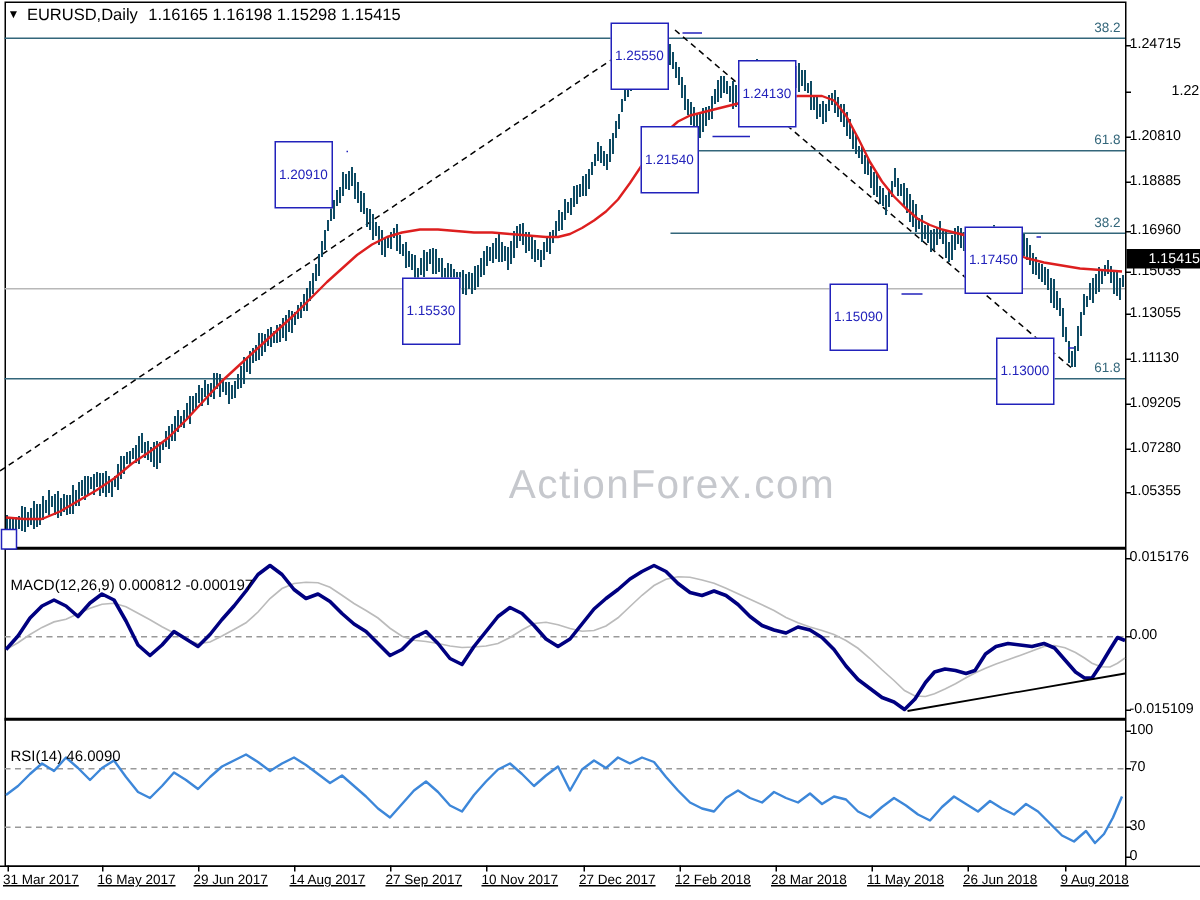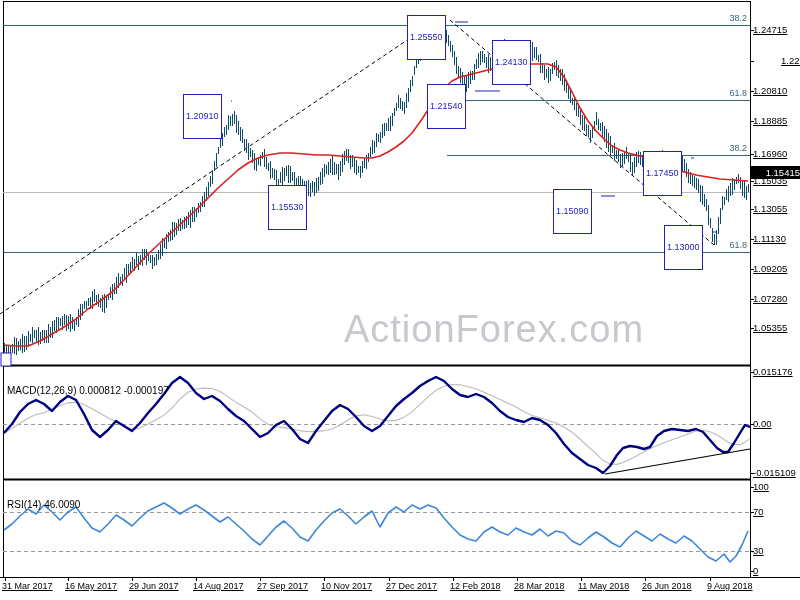--- a/index.html
+++ b/index.html
@@ -4,23 +4,23 @@
 <style>
   html,body{margin:0;padding:0;width:800px;height:600px;overflow:hidden;background:#fff;
             font-family:"Liberation Sans",sans-serif;}
   #chart{position:relative;width:800px;height:600px;background:#fff;}
   #gfx{position:absolute;left:0;top:0;z-index:1;}
   #labels{position:absolute;left:0;top:0;width:800px;height:600px;z-index:3;pointer-events:none;}
   .ttl{position:absolute;left:5px;top:4px;font-size:11px;color:#000;z-index:4;white-space:nowrap;}
   .ttl .tri{font-size:8px;margin-right:5px;vertical-align:1px;}
   .ttl .ohlc{margin-left:7px;}
   .hdr{position:absolute;font-size:10px;color:#000;z-index:4;white-space:nowrap;margin-top:16px;}
-  .wm{position:absolute;left:448px;top:308px;transform:translateX(-50%);font-size:38px;
-      letter-spacing:1px;color:#c6c8cd;z-index:2;white-space:nowrap;margin-left:46px;}
-  .axlab{position:absolute;font-size:9.5px;color:#000;white-space:nowrap;text-decoration:underline;}
+  .wm{position:absolute;left:448px;top:308px;transform:translateX(-50%);font-size:27px;
+      letter-spacing:1px;color:#c6c8cd;z-index:2;white-space:nowrap;}
+  .axlab{position:absolute;font-size:9.5px;color:#000;white-space:nowrap;}
   .datelab{position:absolute;font-size:9px;color:#000;white-space:nowrap;text-decoration:underline;}
   .fiblab{position:absolute;font-size:9px;white-space:nowrap;}
   .swing{position:absolute;font-size:9px;line-height:11px;padding:16px 2px;background:#fff;
          border:1px solid;white-space:nowrap;}
   .badge{position:absolute;left:751px;width:47px;font-size:9.5px;line-height:13px;
          background:#000;color:#fff;padding-left:2px;white-space:nowrap;text-align:right;}
 </style>
 </head>
 <body>
 
@@ -452,20 +452,21 @@
       <line x1="260.5" y1="577" x2="260.5" y2="581" stroke="#000000"></line>
       <line x1="324.5" y1="577" x2="324.5" y2="581" stroke="#000000"></line>
       <line x1="389.5" y1="577" x2="389.5" y2="581" stroke="#000000"></line>
       <line x1="453.5" y1="577" x2="453.5" y2="581" stroke="#000000"></line>
       <line x1="517.5" y1="577" x2="517.5" y2="581" stroke="#000000"></line>
       <line x1="581.5" y1="577" x2="581.5" y2="581" stroke="#000000"></line>
       <line x1="645.5" y1="577" x2="645.5" y2="581" stroke="#000000"></line>
       <line x1="710.5" y1="577" x2="710.5" y2="581" stroke="#000000"></line>
     </svg>
   <div class="wm">ActionForex.com</div>
+  <div class="ttl"><span class="tri">▼</span><span>EURUSD,Daily</span><span class="ohlc">1.16165 1.16198 1.15298 1.15415</span></div>
   <div class="hdr" style="left:7px;top:369px;">MACD(12,26,9) 0.000812 -0.000197</div>
   <div class="hdr" style="left:7px;top:483px;">RSI(14) 46.0090</div>
   <div id="labels">
       <div class="fiblab" style="right:53px;top:13px;color:#33667a">38.2</div>
       <div class="fiblab" style="right:53px;top:88px;color:#33667a">61.8</div>
       <div class="fiblab" style="right:53px;top:143px;color:#33667a">38.2</div>
       <div class="fiblab" style="right:53px;top:240px;color:#33667a">61.8</div>
       <div class="swing" style="left:407px;top:15px;color:#2222bb;border-color:#2222bb">1.25550</div>
       <div class="swing" style="left:492px;top:40px;color:#2222bb;border-color:#2222bb">1.24130</div>
       <div class="swing" style="left:427px;top:84px;color:#2222bb;border-color:#2222bb">1.21540</div>

